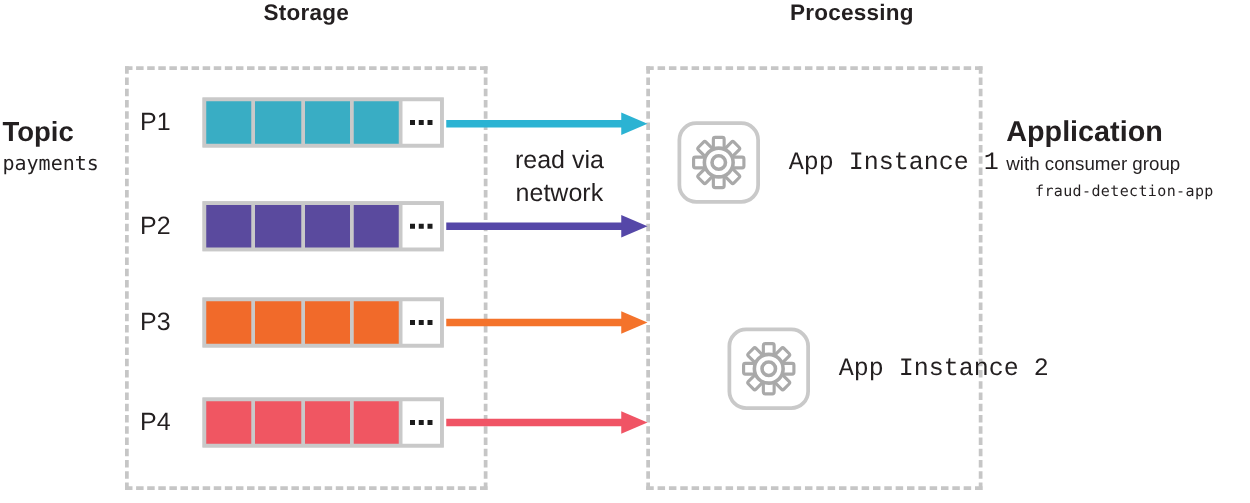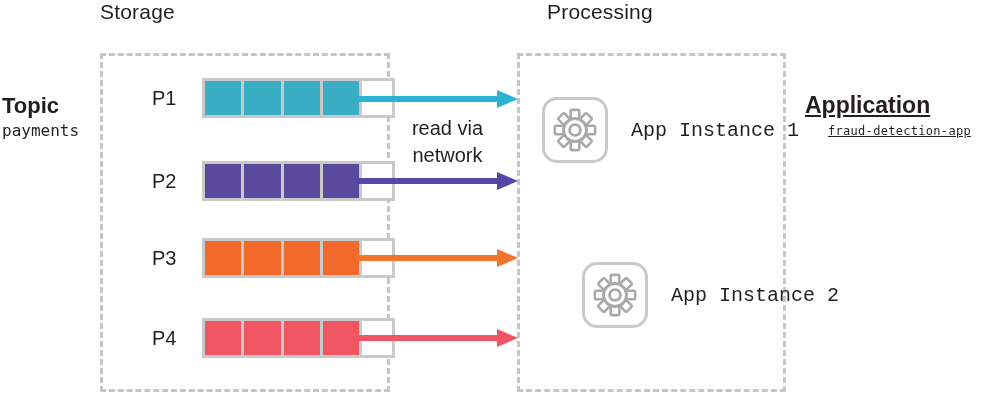--- a/index.html
+++ b/index.html
@@ -1,37 +1,37 @@
 <!DOCTYPE html>
 <html><head>
 <meta charset="utf-8">
 <style>
   html,body{margin:0;padding:0;background:#fff;}
   .canvas{
     position:relative;width:1000px;height:402px;background:#fff;overflow:hidden;
     font-family:"Liberation Sans",sans-serif;color:#231f20;
   }
   .section-title{
-    position:absolute;top:0;margin:0;font-size:21px;font-weight:400;
-    letter-spacing:.2px;
+    position:absolute;top:0;margin:0;font-size:18px;font-weight:700;
+    text-align:center;letter-spacing:.2px;
   }
   .section-title.storage{left:100px;width:290px;}
   .section-title.processing{left:547px;width:269px;}
   .dashed-box{
     position:absolute;top:53px;height:339px;border:3px dashed #c6c6c6;
     box-sizing:border-box;background:transparent;
   }
   .dashed-box.storage{left:100px;width:290px;}
   .dashed-box.processing{left:517px;width:269px;}
 
   .topic-block{position:absolute;left:2px;top:94px;}
   .topic-heading{font-size:22px;font-weight:700;line-height:1.1;margin:0;}
   .topic-name{font-family:"DejaVu Sans Mono",monospace;font-size:16px;margin-top:3px;}
 
-  .prow{position:absolute;left:112px;display:flex;align-items:center;height:40px;margin-left:40px;}
+  .prow{position:absolute;left:112px;display:flex;align-items:center;height:40px;}
   .plabel{width:50px;font-size:20px;font-weight:500;}
   .pbox{
     width:193px;height:40px;box-sizing:border-box;background:#c9c9c9;
     border:3px solid #c9c9c9;display:flex;gap:3px;
   }
   .cell{flex:1;}
   .cell.dots{flex:0 0 30px;background:#fff;display:flex;align-items:center;justify-content:center;gap:3px;}
   .dot{width:4px;height:4px;background:#1c1c1c;display:block;}
 
   .arrows{position:absolute;left:0;top:0;pointer-events:none;}
@@ -44,21 +44,21 @@
   .instance{position:absolute;left:542px;display:flex;align-items:center;gap:23px;font-family:Liberation Mono, monospace;}
   .instance.one{top:97px;}
   .instance.two{top:262px;margin-left:40px;}
   .gear-badge{
     width:66px;height:66px;box-sizing:border-box;border:3px solid #c9c9c9;
     border-radius:15px;background:#fff;display:flex;align-items:center;justify-content:center;
   }
   .gear-badge svg{width:46px;height:46px;}
   .instance-label{font-size:20px;white-space:nowrap;}
 
-  .app-block{position:absolute;left:805px;top:92px;text-decoration:underline;}
+  .app-block{position:absolute;left:805px;top:92px;}
   .app-heading{font-size:23px;font-weight:700;margin:0;line-height:1.15;}
   .app-sub{font-size:15px;margin-top:5px;}
   .app-group{font-family:"DejaVu Sans Mono",monospace;font-size:12px;margin-top:6px;letter-spacing:.3px;margin-left:23px;}
 </style>
 </head>
 <body>
 
 <div class="canvas">
 
   <h2 class="section-title storage">Storage</h2>
@@ -191,16 +191,17 @@
           <circle cx="32" cy="32" r="16" stroke-width="4"></circle>
           <circle cx="32" cy="32" r="7.5" stroke-width="4"></circle>
         </g>
       </svg>
     </div>
     <span class="instance-label">App Instance 2</span>
   </div>
 
   <div class="app-block">
     <p class="app-heading">Application</p>
+    <div class="app-sub">with consumer group</div>
     <div class="app-group">fraud-detection-app</div>
   </div>
 
 </div>
 
 </body></html>

